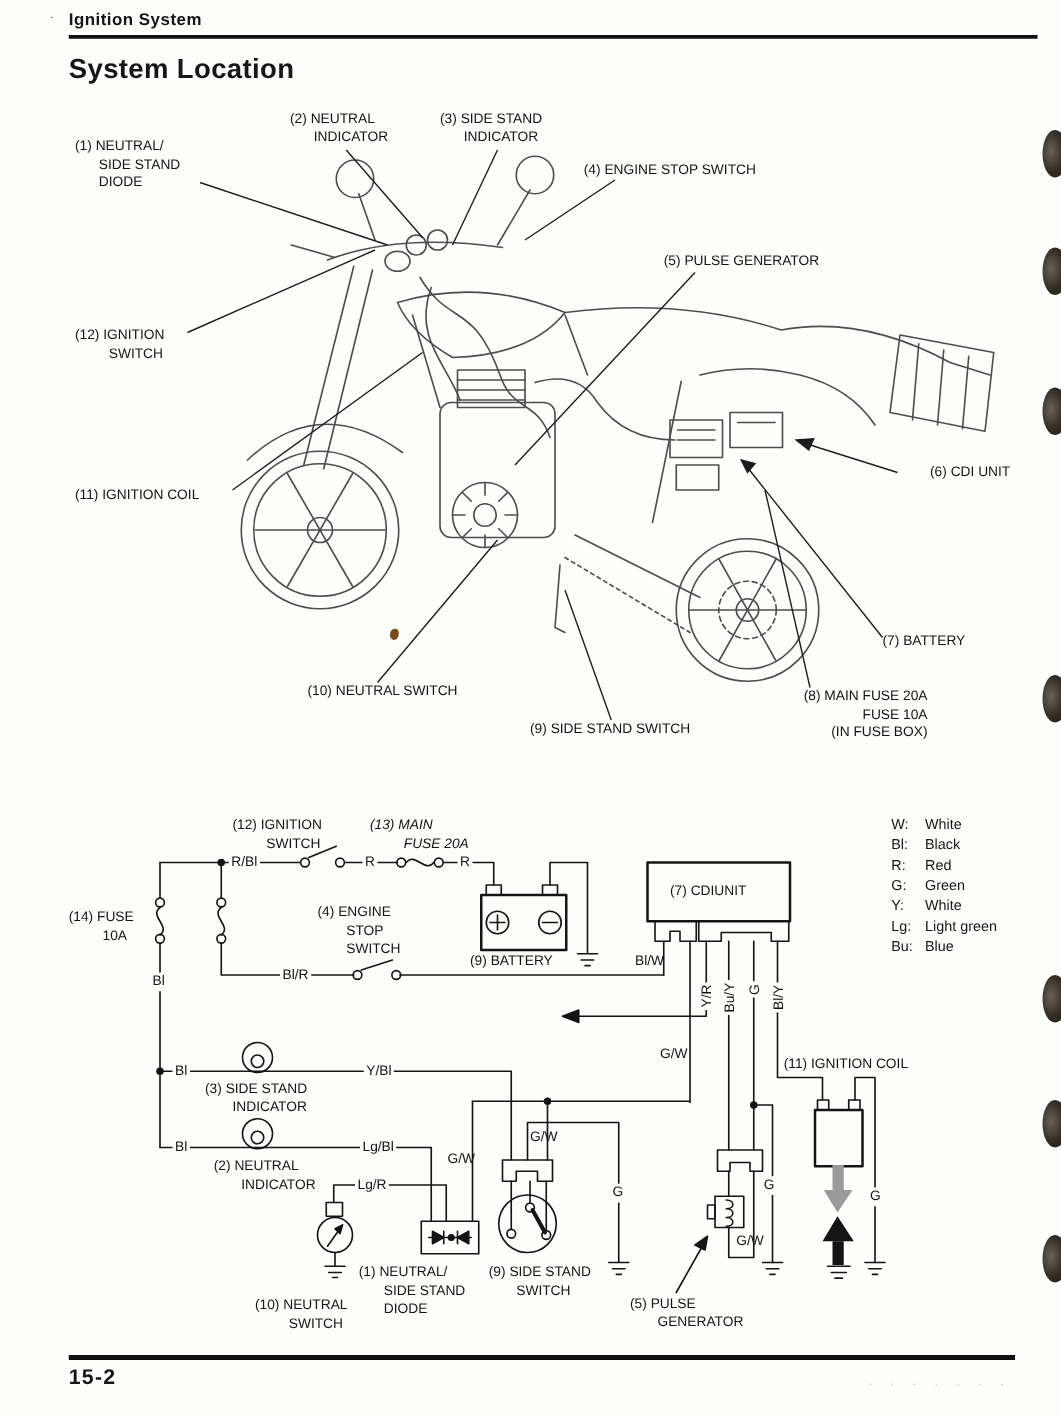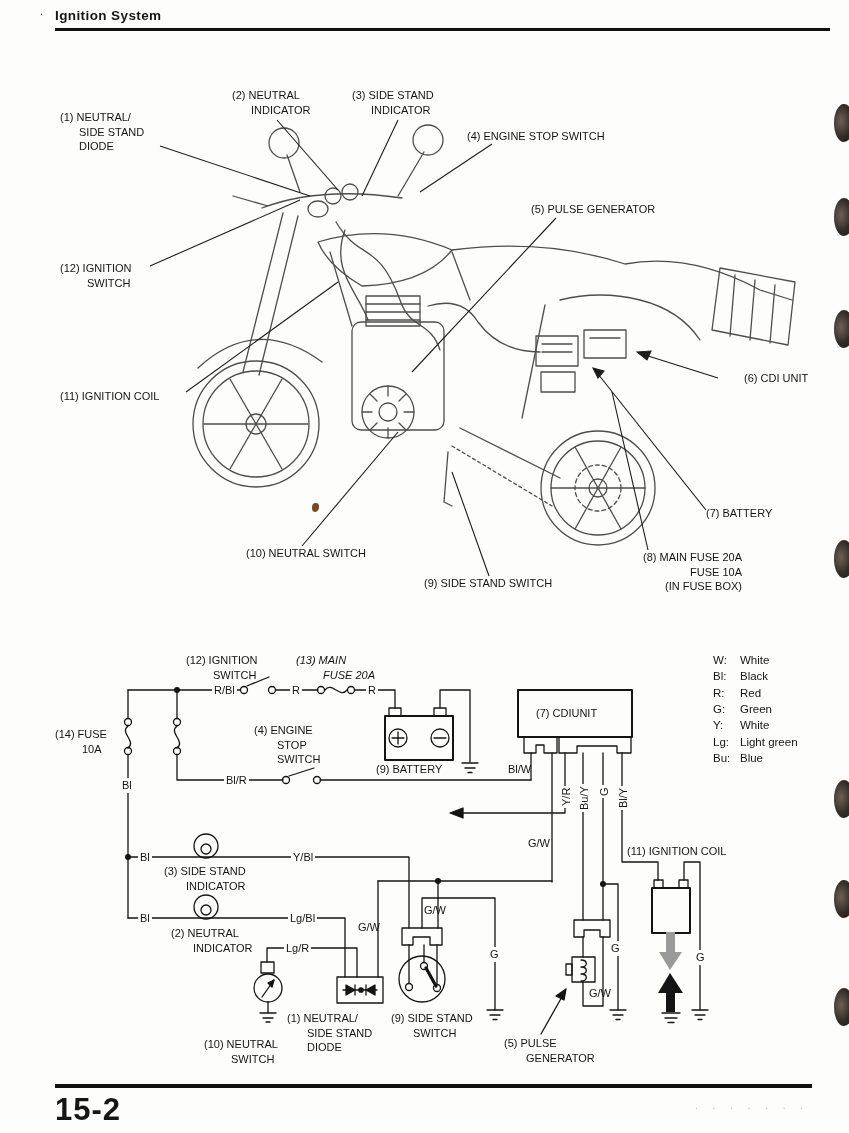--- a/index.html
+++ b/index.html
@@ -4,21 +4,21 @@
 <style>
   html,body{margin:0;padding:0;background:#e8e8e8;}
   *{box-sizing:border-box;}
   .page{position:relative;width:849px;height:1133px;background:#fdfdfb;overflow:hidden;
         font-family:"Liberation Sans", sans-serif;color:#161616;}
   .art{position:absolute;left:0;top:0;width:849px;height:1133px;}
   .hdr{position:absolute;left:55px;top:8px;font-size:13.5px;font-weight:bold;letter-spacing:.4px;}
   .hdr-rule{position:absolute;left:55px;top:28px;width:775px;height:3px;background:#111;}
   .title{position:absolute;left:55px;top:42px;font-size:22px;font-weight:bold;letter-spacing:.3px;}
   .foot-rule{position:absolute;left:55px;top:1084px;width:757px;height:4px;background:#111;}
-  .pageno{position:absolute;left:55px;top:1092px;font-size:31px;font-weight:bold;letter-spacing:1px;}
+  .pageno{position:absolute;left:55px;top:1092px;font-size:17px;font-weight:bold;letter-spacing:1px;}
   .lbl{position:absolute;font-size:11px;line-height:1.32;white-space:pre-line;color:#141414;}
   .onwire{background:#fdfdfb;padding:0 2px;}
   .rot{transform:rotate(-90deg);transform-origin:left top;background:#fdfdfb;padding:0 2px;}
   .legend{position:absolute;left:713px;top:652px;font-size:11.5px;line-height:1.42;}
   .legend .row{display:flex;}
   .legend .abbr{width:27px;}
   .blob{position:absolute;right:-5px;width:20px;height:38px;border-radius:50%;
         background:radial-gradient(ellipse at 35% 45%, #6b615a 0%, #332c26 55%, #1d1915 100%);}
   .speck{position:absolute;left:312px;top:503px;width:7px;height:9px;border-radius:50% 40% 55% 45%;
          background:#7a4a1d;}
@@ -207,20 +207,21 @@
           <circle cx="128" cy="857" r="3"></circle>
         <circle cx="438" cy="881" r="3"></circle>
           <circle cx="603" cy="884" r="3"></circle>
       </g>
     </g>
   </svg>
 
   <span class="tick">.</span>
   <div class="hdr">Ignition System</div>
   <div class="hdr-rule"></div>
+  <div class="title">System Location</div>
   <div class="foot-rule"></div>
   <div class="pageno">15-2</div>
   <div class="noise">. . . . . . .</div>
   <div class="speck"></div>
 
   <div class="lbl" style="left:60px;top:110px;width:110px;padding-left:19px;text-indent:-19px;">(1) NEUTRAL/
 SIDE STAND
 DIODE</div>
   <div class="lbl" style="left:232px;top:88px;width:100px;padding-left:19px;text-indent:-19px;">(2) NEUTRAL
 INDICATOR</div>
@@ -258,21 +259,21 @@
 SIDE STAND
 DIODE</div>
   <div class="lbl" style="left:391px;top:1011px;width:110px;padding-left:22px;text-indent:-22px;">(9) SIDE STAND
 SWITCH</div>
   <div class="lbl" style="left:204px;top:1037px;width:100px;padding-left:27px;text-indent:-27px;">(10) NEUTRAL
 SWITCH</div>
   <div class="lbl" style="left:504px;top:1036px;width:100px;padding-left:22px;text-indent:-22px;">(5) PULSE
 GENERATOR</div>
   <div class="lbl" style="left:627px;top:844px;width:140px;">(11) IGNITION COIL</div>
 
-  <span class="lbl onwire" style="left:183px;top:683px;margin-left:29px;">R/Bl</span>
+  <span class="lbl onwire" style="left:183px;top:683px;">R/Bl</span>
   <span class="lbl onwire" style="left:290px;top:683px;">R</span>
   <span class="lbl onwire" style="left:366px;top:683px;">R</span>
   <span class="lbl onwire" style="left:120px;top:778px;">Bl</span>
   <span class="lbl onwire" style="left:224px;top:773px;">Bl/R</span>
   <span class="lbl" style="left:508px;top:762px;">Bl/W</span>
   <span class="lbl rot" style="left:559px;top:808px;">Y/R</span>
   <span class="lbl rot" style="left:577px;top:812px;">Bu/Y</span>
   <span class="lbl rot" style="left:597px;top:798px;">G</span>
   <span class="lbl rot" style="left:616px;top:810px;">Bl/Y</span>
   <span class="lbl" style="left:528px;top:836px;">G/W</span>

